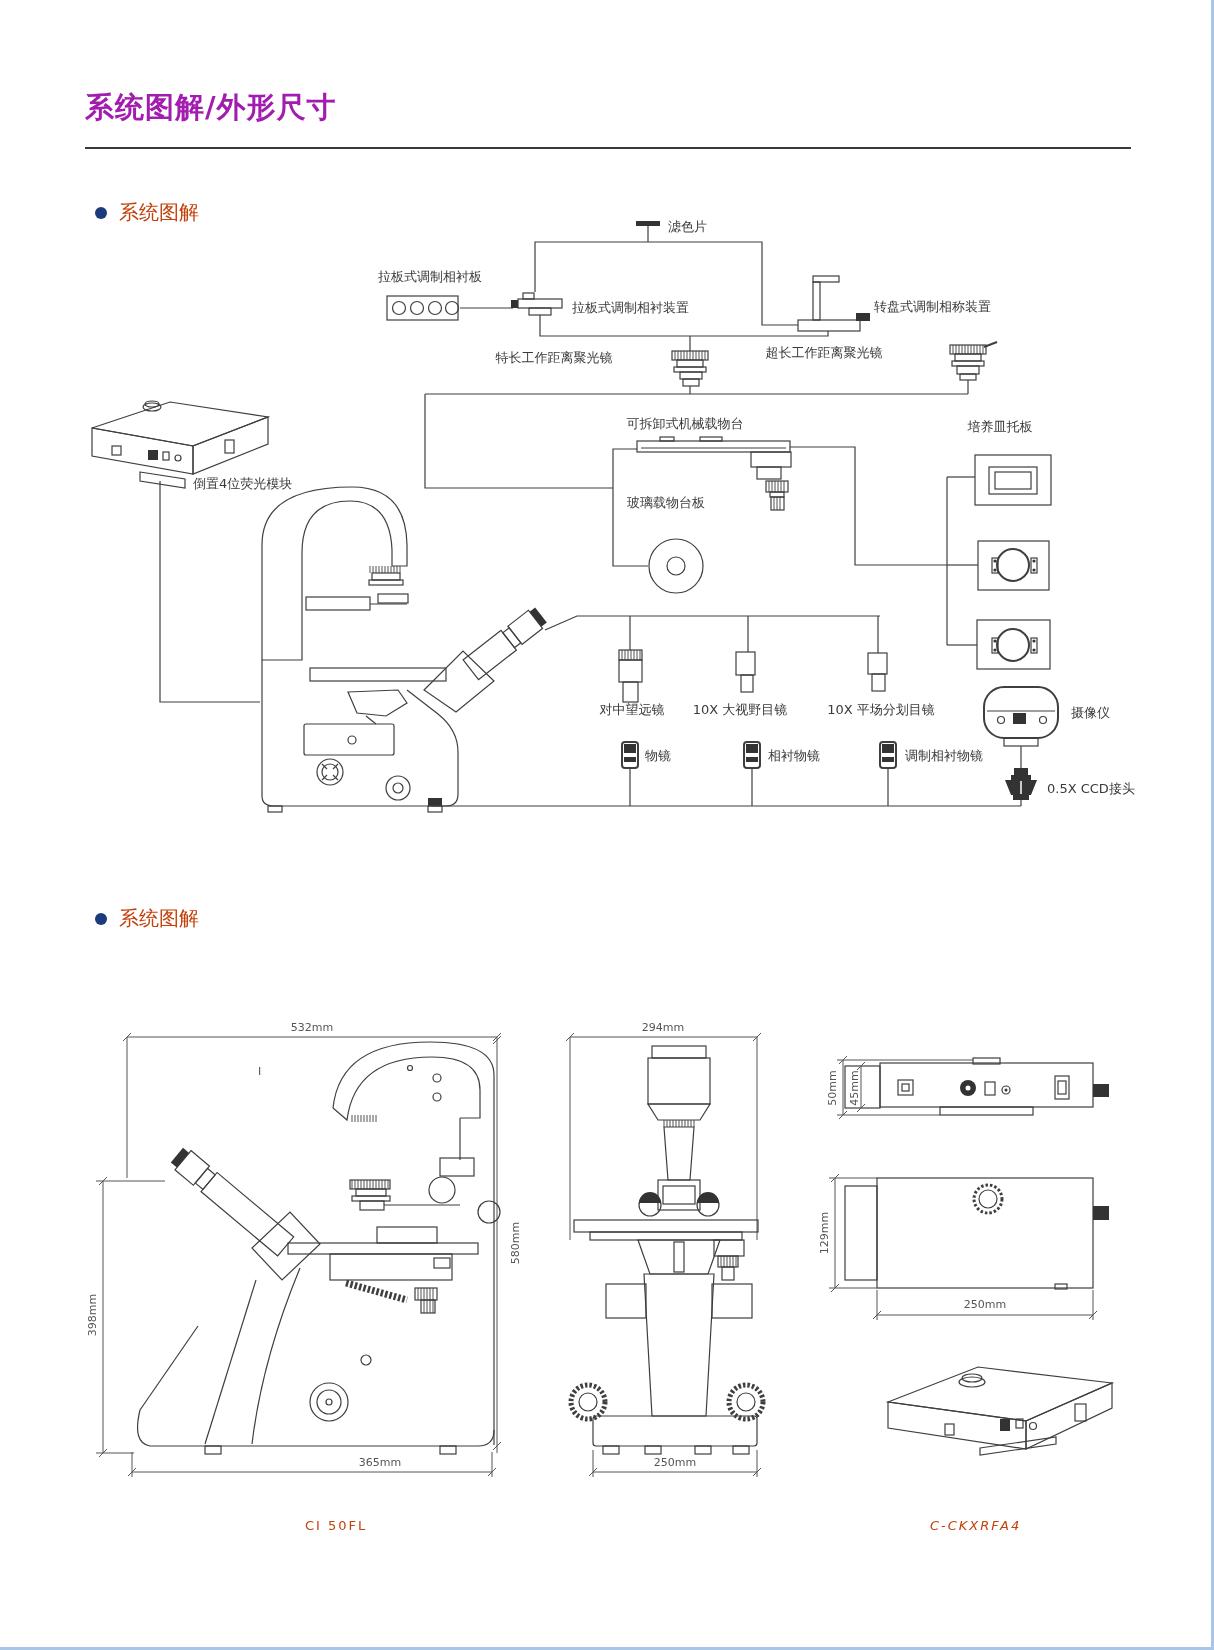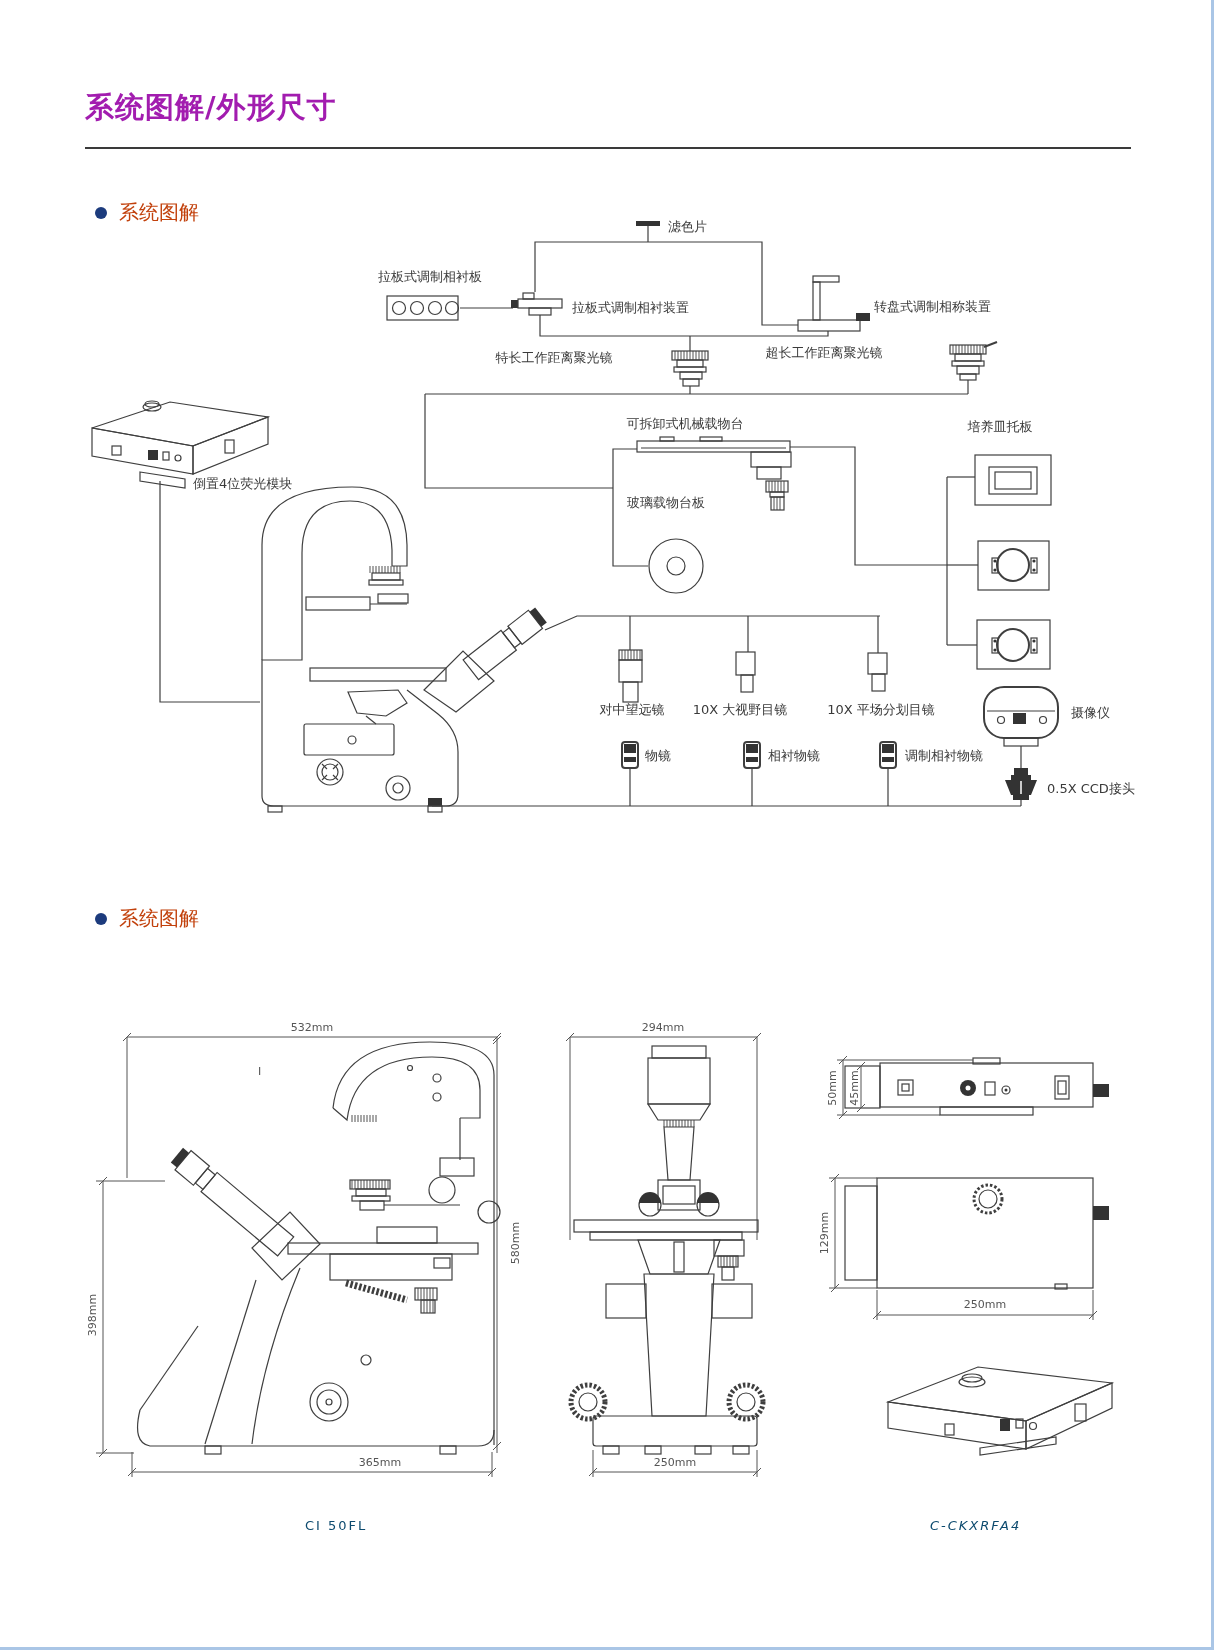--- a/index.html
+++ b/index.html
@@ -5,21 +5,21 @@
   html,body{margin:0;padding:0;background:#fff;}
   .page{position:relative;width:1214px;height:1650px;background:#fff;overflow:hidden;
         font-family:"DejaVu Sans",sans-serif;color:#3a3a3a;}
   .page-title{position:absolute;left:85px;top:88px;font-size:29px;font-weight:bold;
         color:#a21caf;letter-spacing:1px;}
   .title-rule{position:absolute;left:85px;top:147px;width:1046px;height:2px;background:#3a3a3a;}
   .section-head{position:absolute;display:flex;align-items:center;gap:12px;color:#c2410c;font-size:20px;}
   .section-head .bullet{width:12px;height:12px;border-radius:50%;background:#1c3b7d;display:inline-block;}
   .sh1{left:95px;top:199px;}
   .sh2{left:95px;top:905px;}
-  .footer-label{position:absolute;font-size:13px;letter-spacing:2px;color:#0c4a6e;}
+  .footer-label{position:absolute;font-size:13px;letter-spacing:2px;color:#c2410c;}
   .fl1{left:305px;top:1518px;}
   .fl2{left:930px;top:1518px;font-style:italic;}
   .edge-right{position:absolute;right:0;top:0;width:3px;height:1650px;background:#aac6e6;}
   .edge-bottom{position:absolute;left:0;bottom:0;width:1214px;height:3px;background:#aac6e6;}
   svg{position:absolute;left:0;top:0;}
   .ln{stroke:#3f3f3f;fill:none;stroke-width:1.2px;}
   .ln2{stroke:#3f3f3f;fill:none;stroke-width:2px;}
   .dk{fill:#333;stroke:none;}
   .knurl{stroke:#3f3f3f;fill:none;stroke-width:0.9px;}
   text.lbl{font-family:"DejaVu Sans",sans-serif;font-size:13px;fill:#3a3a3a;stroke:none;}

